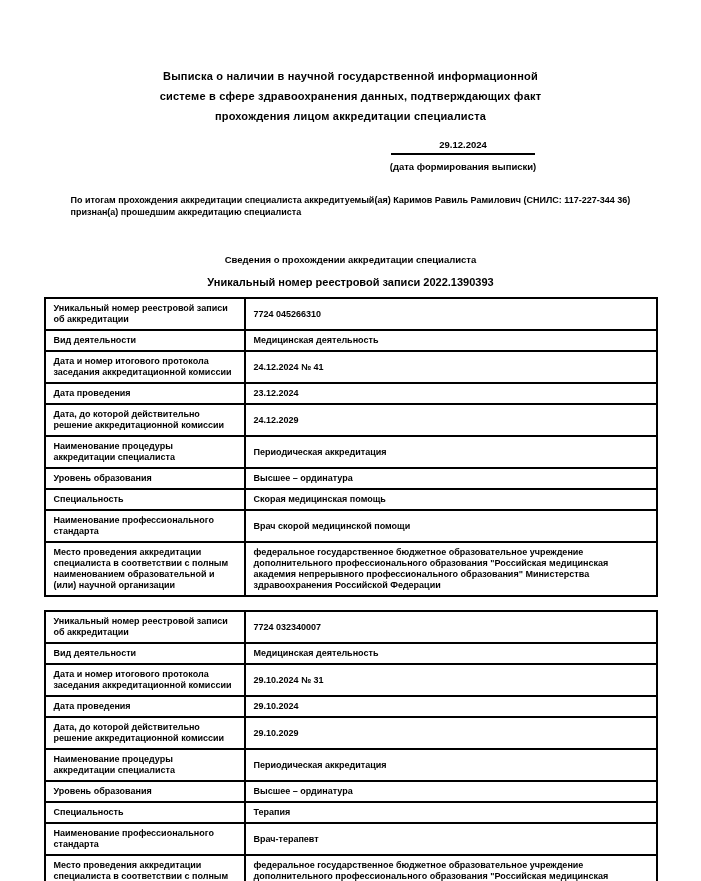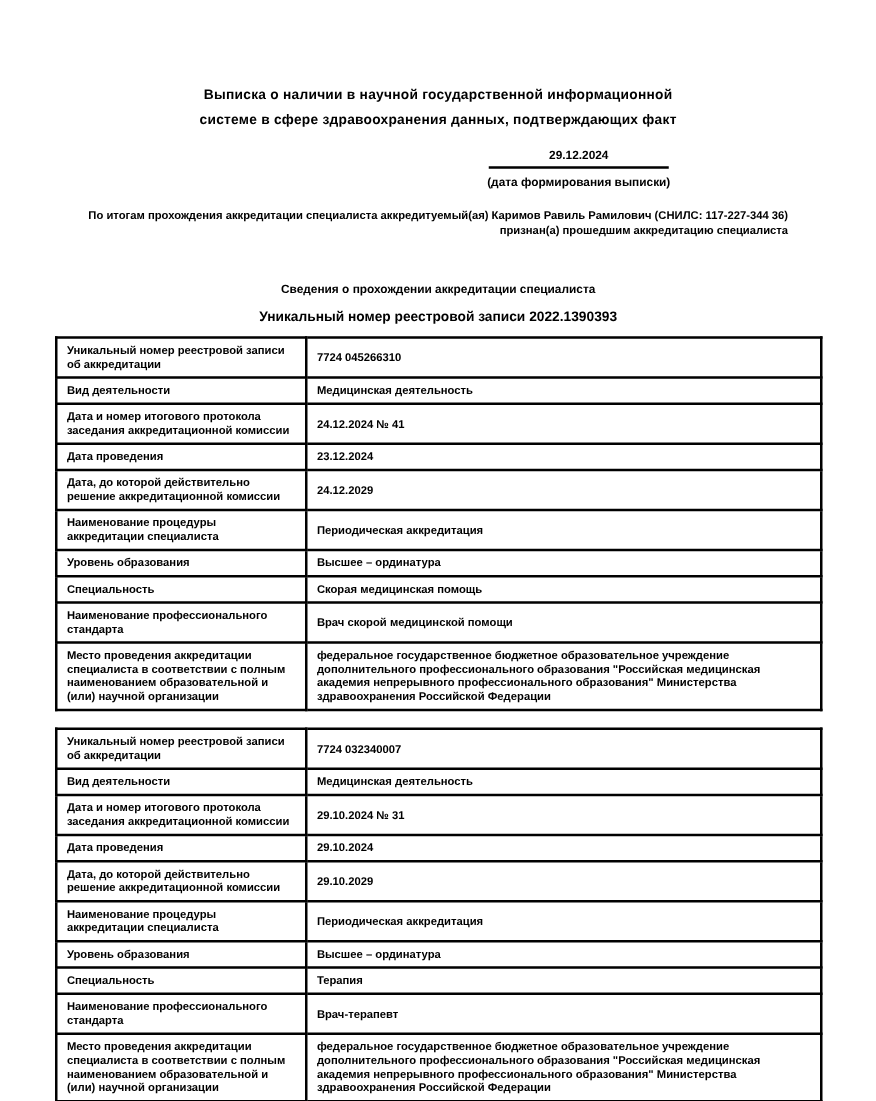--- a/index.html
+++ b/index.html
@@ -40,23 +40,23 @@
     padding-bottom: 2px;
     border-bottom: 2px solid #000;
     line-height: 12px;
   }
   .date-caption {
     line-height: 13px;
     padding-top: 1px;
     white-space: nowrap;
   }
   .intro {
-    margin: 13px auto 0;
+    margin: 21px auto 0;
     width: 560px;
-    text-align: right;
+    text-align: left;
     font-size: 9px;
     line-height: 12px;
   }
   .section-heading {
     margin-top: 36px;
     text-align: center;
     font-size: 9.5px;
   }
   .registry-heading {
     margin-top: 11px;
@@ -85,20 +85,21 @@
   }
 </style>
 </head>
 <body>
 
 <div class="page">
 
   <div class="title-block">
     <div>Выписка о наличии в научной государственной информационной</div>
     <div>системе в сфере здравоохранения данных, подтверждающих факт</div>
+    <div>прохождения лицом аккредитации специалиста</div>
   </div>
 
   <div class="date-block">
     <span class="date-value">29.12.2024</span>
     <div class="date-caption">(дата формирования выписки)</div>
   </div>
 
   <p class="intro">По итогам прохождения аккредитации специалиста аккредитуемый(ая) Каримов Равиль Рамилович (СНИЛС: 117-227-344 36) признан(а) прошедшим аккредитацию специалиста</p>
 
   <div class="section-heading">Сведения о прохождении аккредитации специалиста</div>

